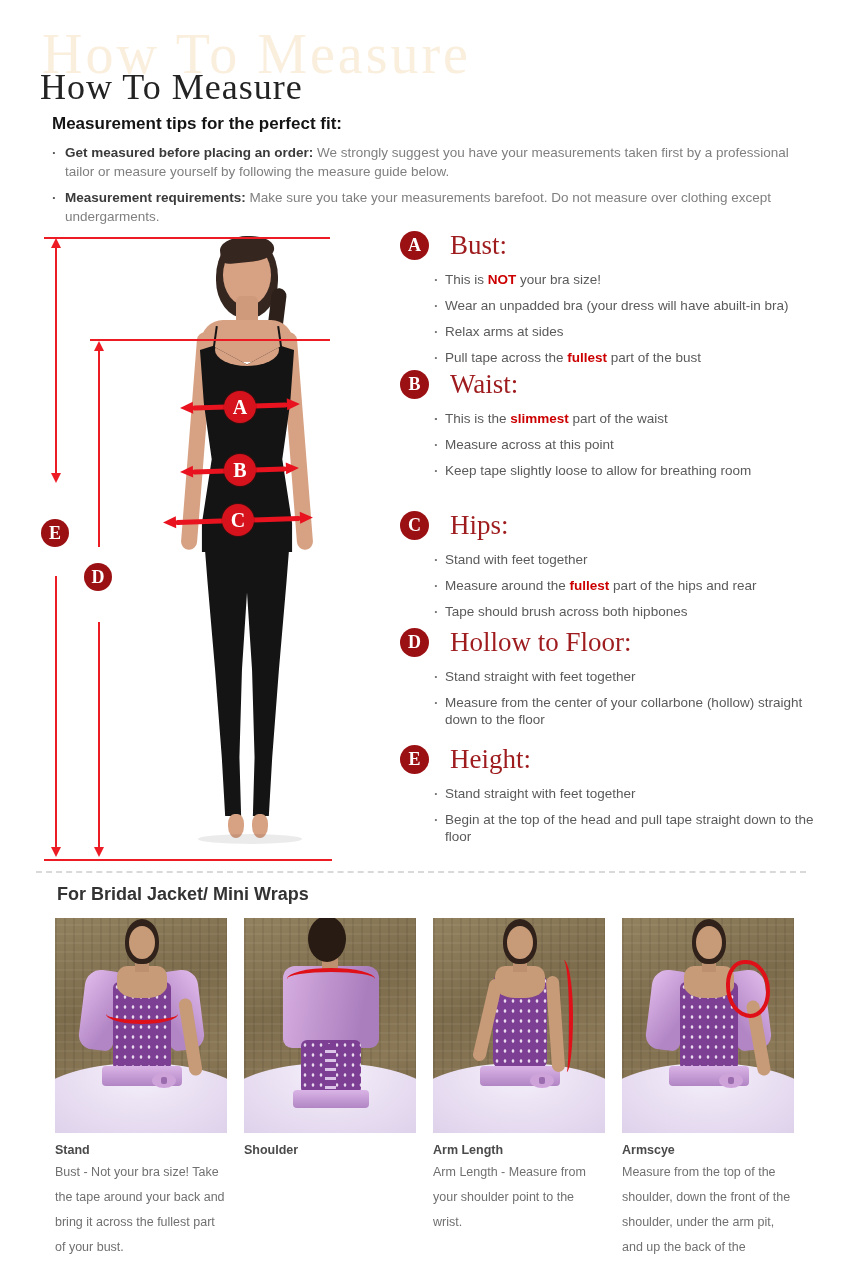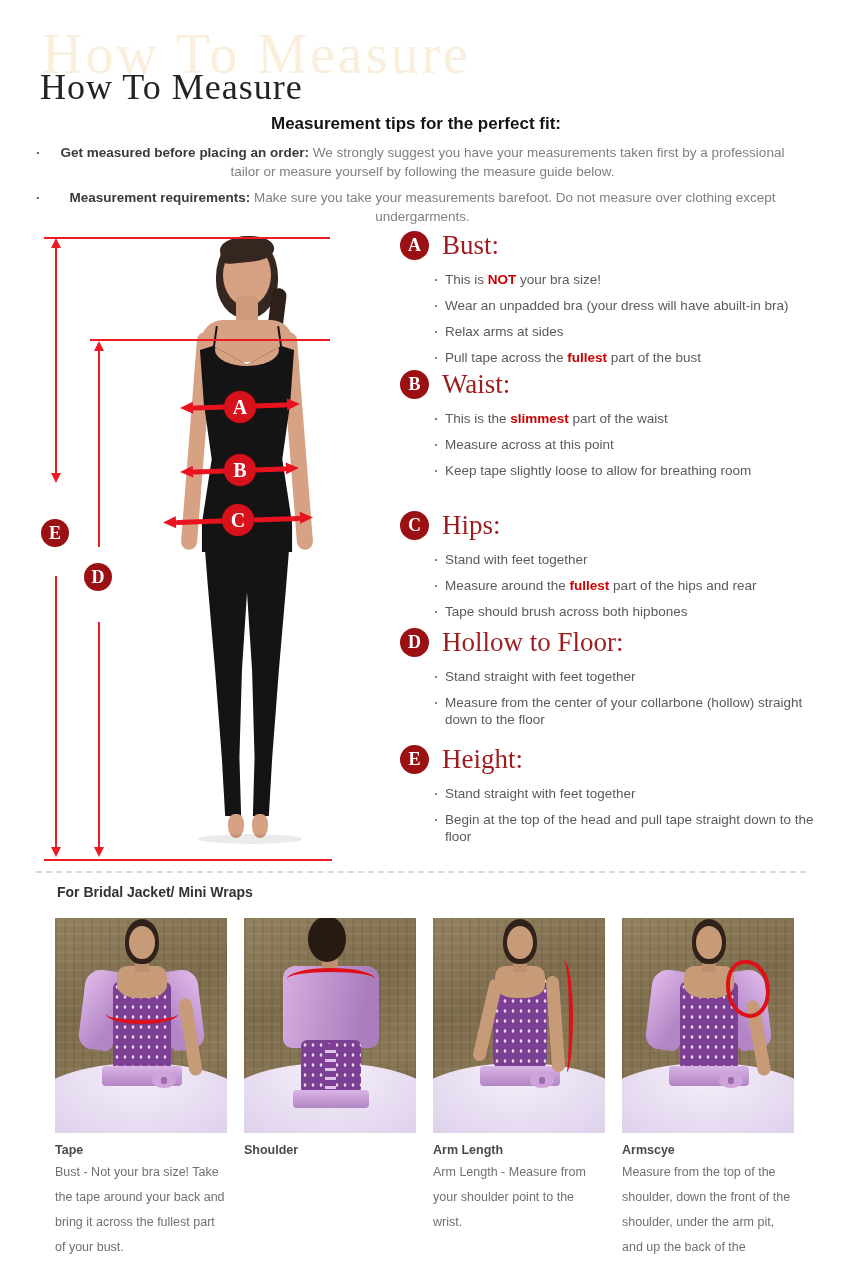--- a/index.html
+++ b/index.html
@@ -6,21 +6,21 @@
   .page{position:relative;width:842px;height:1263px;background:#fff;overflow:hidden;
         font-family:"Liberation Sans",sans-serif;}
 
   
   .watermark{position:absolute;left:42px;top:22px;font-family:"Liberation Serif",serif;
              font-size:56px;letter-spacing:3px;color:#faeedd;white-space:nowrap;}
   .page-title{position:absolute;left:40px;top:66px;margin:0;font-family:"Liberation Serif",serif;
               font-weight:400;font-size:36px;letter-spacing:1px;color:#232323;}
 
   
-  .tips{position:absolute;left:36px;top:114px;width:760px;text-align:center;}
+  .tips{position:absolute;left:52px;top:114px;width:760px;}
   .tips h2{margin:0 0 9px 0;font-size:17px;color:#141414;}
   .tip{position:relative;padding-left:13px;margin-bottom:7px;font-size:13.5px;line-height:19px;color:#7f7f7f;}
   .tip .dot{position:absolute;left:0;top:0;color:#555;font-weight:bold;}
   .tip .lead{color:#3a3a3a;font-weight:bold;}
 
   
   .figure{position:absolute;left:30px;top:230px;width:362px;height:642px;}
   .hline{position:absolute;height:2px;background:#ed1c24;}
   .vline{position:absolute;width:2px;background:#ed1c24;}
   .ah{position:absolute;width:0;height:0;border-left:5px solid transparent;border-right:5px solid transparent;}
@@ -62,30 +62,30 @@
   .tape::before,.tape::after{content:"";position:absolute;top:-4px;width:0;height:0;
         border-top:6px solid transparent;border-bottom:6px solid transparent;}
   .tape::before{left:-12px;border-right:13px solid #e8131f;}
   .tape::after{right:-12px;border-left:13px solid #e8131f;}
 
   
   .m-section{position:absolute;left:400px;width:432px;}
   .sec-head{display:flex;align-items:center;}
   .sec-badge{width:29px;height:29px;border-radius:50%;background:#9b1013;color:#fff;flex:0 0 29px;
         font-family:"Liberation Serif",serif;font-weight:bold;font-size:18px;line-height:29px;text-align:center;}
-  .sec-title{margin-left:13px;font-family:"Liberation Serif",serif;font-size:27px;color:#9e1b1e;text-align:right;}
+  .sec-title{margin-left:21px;font-family:"Liberation Serif",serif;font-size:27px;color:#9e1b1e;text-align:right;}
   .m-section ul{list-style:none;margin:10px 0 0 0;padding:0 0 0 34px;}
   .m-section li{position:relative;padding-left:11px;margin-bottom:9px;
         font-size:13.5px;line-height:17px;color:#5a5a5a;}
   .m-section li .dot{position:absolute;left:0;top:0;color:#777;font-weight:bold;}
   .hl{color:#cc0000;font-weight:bold;}
 
   
   .divider{position:absolute;left:36px;top:871px;width:770px;border-top:2px dashed #d9d9d9;}
-  .wraps-heading{position:absolute;left:57px;top:884px;margin:0;font-size:14px;color:#333;}
+  .wraps-heading{position:absolute;left:57px;top:884px;margin:0;font-size:18px;color:#333;}
   .wraps-row{position:absolute;left:55px;top:918px;display:flex;gap:17px;}
   .wcol{width:172px;}
   .wname{margin-top:10px;font-size:12.5px;font-weight:bold;color:#4a4a4a;}
   .wdesc{margin-top:3px;font-size:12.5px;line-height:25px;color:#707070;}
 
   
   .photo{position:relative;width:172px;height:215px;overflow:hidden;
          background:linear-gradient(160deg,#93825f 0%,#7d6c4c 38%,#8a7856 68%,#6e5d40 100%);}
   .photo>div{position:absolute;}
   .ph-tex{inset:0;background:
@@ -266,21 +266,21 @@
           <div class="ph-bodice"></div>
           <div class="ph-sash"></div>
           <div class="ph-bow"></div>
           <div class="ph-arm ar"></div>
           <div class="ph-chest"></div>
           <div class="ph-neck"></div>
           <div class="ph-hair"></div>
           <div class="ph-head"></div>
           <div class="ph-red"></div>
         </div>
-        <div class="wname">Tape</div>
+        <div class="wname">Stand</div>
         <div class="wdesc">Bust - Not your bra size! Take the tape around your back and bring it across the fullest part of your bust.</div>
       </div>
       <div class="wcol">
         <div class="photo photo--shoulder">
           <div class="ph-tex"></div>
           <div class="ph-skirt"></div>
           <div class="ph-jacket-back"></div>
           <div class="ph-bodice"></div>
           <div class="ph-lace"></div>
           <div class="ph-sash"></div>

